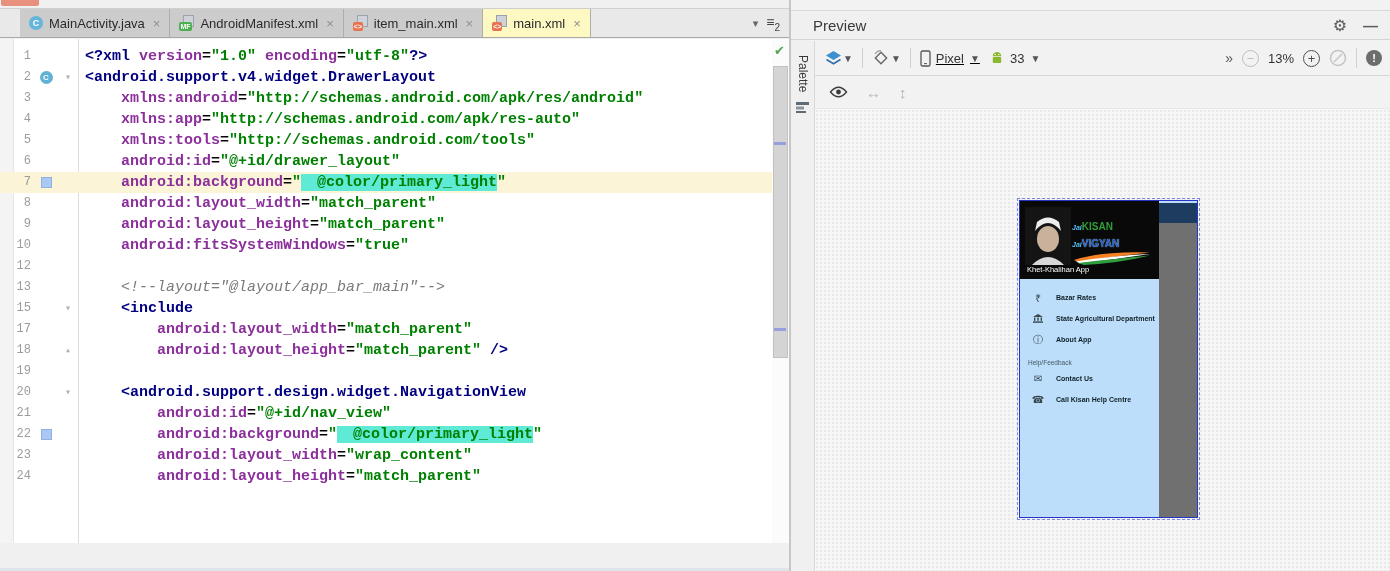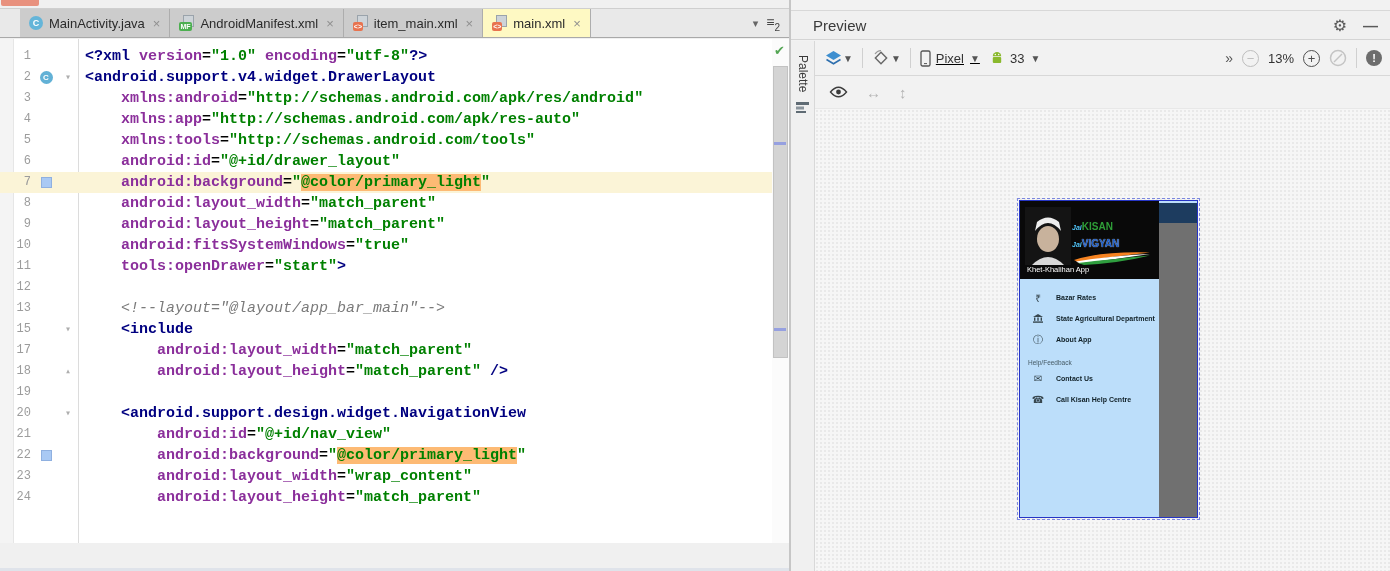--- a/index.html
+++ b/index.html
@@ -35,21 +35,21 @@
   .row.current { background:#fbf4d7; }
   .ln { width:34px; text-align:right; padding-right:3px; color:#9c9c9c; font-size:12px; font-weight:normal; }
   .gico { width:24px; display:flex; align-items:center; justify-content:center; }
   .fold { width:20px; display:flex; align-items:center; justify-content:center; color:#aeaeae; font-size:10px; font-weight:normal; }
   .code { padding-left:7px; }
   .g-class { width:13px; height:13px; border-radius:50%; background:#62b1d6; color:#fff; font-size:8px; font-weight:bold; display:flex; align-items:center; justify-content:center; font-family:"Liberation Sans",sans-serif; }
   .g-swatch { width:11px; height:11px; background:#a9c9f4; border:1px solid #8fb0e0; }
   .tk { color:#000080; } .at { color:#8b2f9b; } .ab { color:#3344cc; } .vl { color:#008000; }
   .pl { color:#000; }
   .cm { color:#7a7a7a; font-style:italic; font-weight:normal; }
-  .hv { color:#008000; background:#fdba74; }
+  .hv { color:#008000; background:#5eead4;padding-left:16px; }
 
   .vsb { position:absolute; left:772px; top:39px; width:17px; height:504px; background:#fbfbfb; }
   .vsb .thumb { position:absolute; left:1px; top:27px; width:15px; height:292px; background:#d4d4d4; border:1px solid #c2c2c2; }
   .vsb .check { position:absolute; left:2px; top:4px; color:#53a553; font-size:13px; }
   .vsb .mark { position:absolute; left:2px; width:12px; height:3px; background:#96a0e0; }
   .m1 { top:103px; } .m2 { top:289px; }
 
   .breadcrumb-bar { position:absolute; left:0; top:543px; width:790px; height:25px; background:#efefef; border-top:1px solid #cdcdcd; font-size:13px; color:#3d3d3d; line-height:24px; padding-left:88px; }
   .bottom-strip { position:absolute; left:0; top:568px; width:790px; height:3px; background:#dfe3ea; }
 
@@ -152,21 +152,20 @@
           <div class="row"><span class="ln">1</span><span class="gico"></span><span class="fold"></span><span class="code"><span class="tk">&lt;?xml </span><span class="at">version</span><span class="pl">=</span><span class="vl">"1.0"</span><span class="pl"> </span><span class="at">encoding</span><span class="pl">=</span><span class="vl">"utf-8"</span><span class="tk">?&gt;</span></span></div>
           <div class="row"><span class="ln">2</span><span class="gico"><span class="g-class">C</span></span><span class="fold">▾</span><span class="code"><span class="tk">&lt;android.support.v4.widget.DrawerLayout</span></span></div>
           <div class="row"><span class="ln">3</span><span class="gico"></span><span class="fold"></span><span class="code"><span class="pl">    </span><span class="at">xmlns:android</span><span class="pl">=</span><span class="vl">"http://schemas.android.com/apk/res/android"</span></span></div>
           <div class="row"><span class="ln">4</span><span class="gico"></span><span class="fold"></span><span class="code"><span class="pl">    </span><span class="at">xmlns:app</span><span class="pl">=</span><span class="vl">"http://schemas.android.com/apk/res-auto"</span></span></div>
           <div class="row"><span class="ln">5</span><span class="gico"></span><span class="fold"></span><span class="code"><span class="pl">    </span><span class="at">xmlns:tools</span><span class="pl">=</span><span class="vl">"http://schemas.android.com/tools"</span></span></div>
           <div class="row"><span class="ln">6</span><span class="gico"></span><span class="fold"></span><span class="code"><span class="pl">    </span><span class="at">android:id</span><span class="pl">=</span><span class="vl">"@+id/drawer_layout"</span></span></div>
           <div class="row current"><span class="ln">7</span><span class="gico"><span class="g-swatch"></span></span><span class="fold"></span><span class="code"><span class="pl">    </span><span class="at">android:background</span><span class="pl">=</span><span class="vl">"</span><span class="hv">@color/primary_light</span><span class="vl">"</span></span></div>
           <div class="row"><span class="ln">8</span><span class="gico"></span><span class="fold"></span><span class="code"><span class="pl">    </span><span class="at">android:layout_width</span><span class="pl">=</span><span class="vl">"match_parent"</span></span></div>
           <div class="row"><span class="ln">9</span><span class="gico"></span><span class="fold"></span><span class="code"><span class="pl">    </span><span class="at">android:layout_height</span><span class="pl">=</span><span class="vl">"match_parent"</span></span></div>
           <div class="row"><span class="ln">10</span><span class="gico"></span><span class="fold"></span><span class="code"><span class="pl">    </span><span class="at">android:fitsSystemWindows</span><span class="pl">=</span><span class="vl">"true"</span></span></div>
-          <div class="row"><span class="ln">11</span><span class="gico"></span><span class="fold"></span><span class="code"><span class="pl">    </span><span class="at">tools:openDrawer</span><span class="pl">=</span><span class="vl">"start"</span><span class="tk">&gt;</span></span></div>
           <div class="row"><span class="ln">12</span><span class="gico"></span><span class="fold"></span><span class="code"></span></div>
           <div class="row"><span class="ln">13</span><span class="gico"></span><span class="fold"></span><span class="code"><span class="pl">    </span><span class="cm">&lt;!--layout="@layout/app_bar_main"--&gt;</span></span></div>
           <div class="row"><span class="ln">15</span><span class="gico"></span><span class="fold">▾</span><span class="code"><span class="pl">    </span><span class="tk">&lt;include</span></span></div>
           <div class="row"><span class="ln">17</span><span class="gico"></span><span class="fold"></span><span class="code"><span class="pl">        </span><span class="at">android:layout_width</span><span class="pl">=</span><span class="vl">"match_parent"</span></span></div>
           <div class="row"><span class="ln">18</span><span class="gico"></span><span class="fold">▴</span><span class="code"><span class="pl">        </span><span class="at">android:layout_height</span><span class="pl">=</span><span class="vl">"match_parent"</span><span class="pl"> </span><span class="tk">/&gt;</span></span></div>
           <div class="row"><span class="ln">19</span><span class="gico"></span><span class="fold"></span><span class="code"></span></div>
           <div class="row"><span class="ln">20</span><span class="gico"></span><span class="fold">▾</span><span class="code"><span class="pl">    </span><span class="tk">&lt;android.support.design.widget.NavigationView</span></span></div>
           <div class="row"><span class="ln">21</span><span class="gico"></span><span class="fold"></span><span class="code"><span class="pl">        </span><span class="at">android:id</span><span class="pl">=</span><span class="vl">"@+id/nav_view"</span></span></div>
           <div class="row"><span class="ln">22</span><span class="gico"><span class="g-swatch"></span></span><span class="fold"></span><span class="code"><span class="pl">        </span><span class="at">android:background</span><span class="pl">=</span><span class="vl">"</span><span class="hv">@color/primary_light</span><span class="vl">"</span></span></div>
           <div class="row"><span class="ln">23</span><span class="gico"></span><span class="fold"></span><span class="code"><span class="pl">        </span><span class="at">android:layout_width</span><span class="pl">=</span><span class="vl">"wrap_content"</span></span></div>

